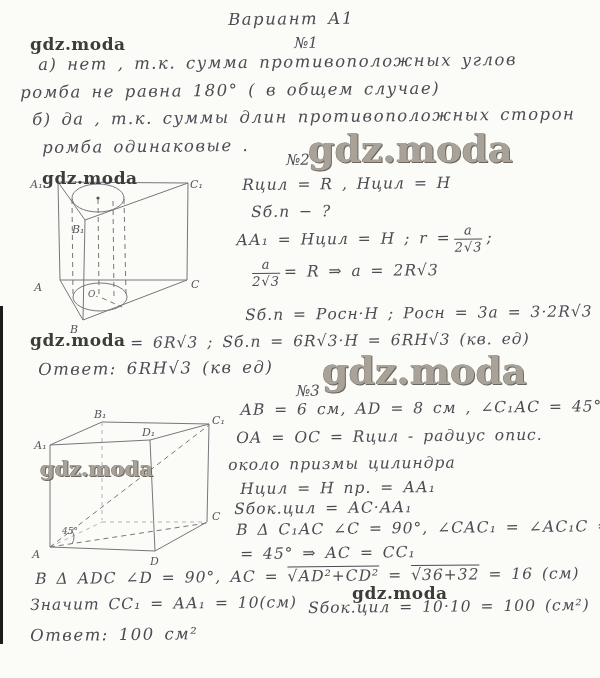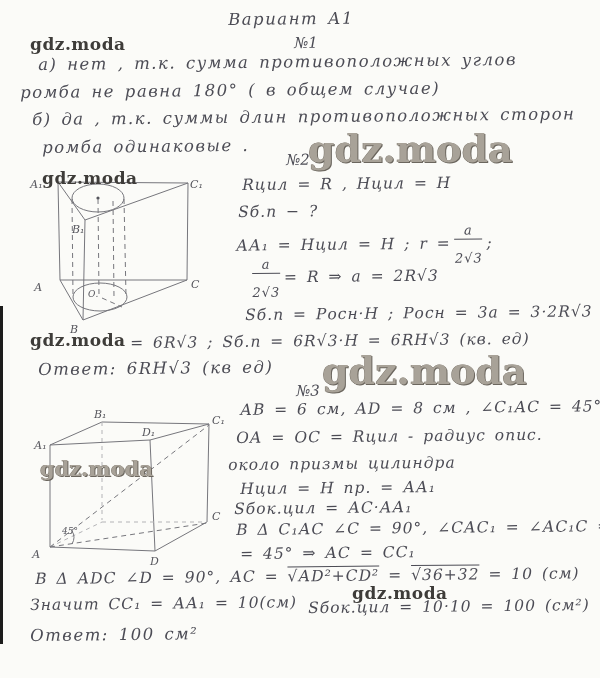--- a/index.html
+++ b/index.html
@@ -26,21 +26,21 @@
     font-family:"DejaVu Serif", serif;font-weight:bold;
     font-size:38px;color:#a8a298;letter-spacing:0;
     text-shadow:1px 1px 0 #6b665e, -0.5px -0.5px 0 #7c766c;
   }
   .wm-m{font-size:21px;}
   .frac{
     display:inline-block;vertical-align:middle;text-align:center;
     font-size:13px;line-height:1.05;margin:0 4px;
   }
   .frac .fn{display:block;border-bottom:1px solid #4c4c55;padding:0 4px 1px;}
-  .frac .fd{display:block;padding-top:12px;}
+  .frac .fd{display:block;padding-top:1px;}
   .ovl{text-decoration:overline;}
   .borderline{position:absolute;background:#1c1c1c;}
   svg text{
     font-family:"DejaVu Serif", serif;font-style:italic;
     fill:#55555c;font-size:11px;
   }
   svg .sm{font-size:9px;}
   svg line,svg path,svg ellipse,svg polyline{fill:none;stroke:#76767c;stroke-width:1;}
   svg .dash{stroke-dasharray:5 4;}
   svg .faint{stroke:#b3b3b6;stroke-dasharray:4 4;}
@@ -85,21 +85,21 @@
     <text x="162" y="20">С₁</text>
     <text x="44" y="65">В₁</text>
     <text x="6" y="123">А</text>
     <text x="163" y="120">С</text>
     <text x="42" y="165">В</text>
     <text x="60" y="129" class="sm">О.</text>
   </svg>
   <div class="wm-s" style="left:42px;top:168px;">gdz.moda</div>
 
   <div class="hw" style="left:242px;top:176px;">Rцил = R  ,  Нцил = Н</div>
-  <div class="hw" style="left:238px;top:203px;text-align:right;">Sб.п − ?</div>
+  <div class="hw" style="left:251px;top:203px;text-align:right;">Sб.п − ?</div>
 
   <div class="hw" style="left:236px;top:226px;">
     <span>АА₁ = Нцил = Н  ;      r =</span><span class="frac"><span class="fn">a</span><span class="fd">2√3</span></span><span>;</span>
   </div>
 
   <div class="hw" style="left:248px;top:258px;">
     <span class="frac"><span class="fn">a</span><span class="fd">2√3</span></span><span>= R  ⇒  a = 2R√3</span>
   </div>
 
   <div class="hw" style="left:245px;top:306px;">Sб.п = Pосн·Н    ;    Pосн = 3a = 3·2R√3 =</div>
@@ -144,21 +144,21 @@
   <div class="hw" style="left:234px;top:500px;">Sбок.цил = АС·АА₁</div>
   <div class="hw" style="left:236px;top:521px;">В Δ С₁АС  ∠С = 90°,  ∠САС₁ = ∠АС₁С =</div>
   <div class="hw" style="left:240px;top:545px;">= 45°  ⇒  АС = СС₁</div>
 
   <div class="hw" style="left:35px;top:570px;">В Δ АDС  ∠D = 90°,</div>
   <div class="hw" style="left:230px;top:568px;">
     <span>АС =</span>
     <span class="ovl">√АD²+СD²</span>
     <span>=</span>
     <span class="ovl">√36+32</span>
-    <span>= 10 (см)</span>
+    <span>= 16 (см)</span>
   </div>
 
   <div class="hw" style="left:30px;top:596px;">Значит  СС₁ = АА₁ = 10(см)</div>
   <div class="wm-s" style="left:352px;top:583px;">gdz.moda</div>
   <div class="hw" style="left:308px;top:599px;">Sбок.цил = 10·10 = 100 (см²)</div>
   <div class="hw big" style="left:30px;top:626px;">Ответ:  100 см²</div>
 
   <div class="borderline" style="left:0;top:306px;width:3px;height:338px;"></div>
 </div>
 

